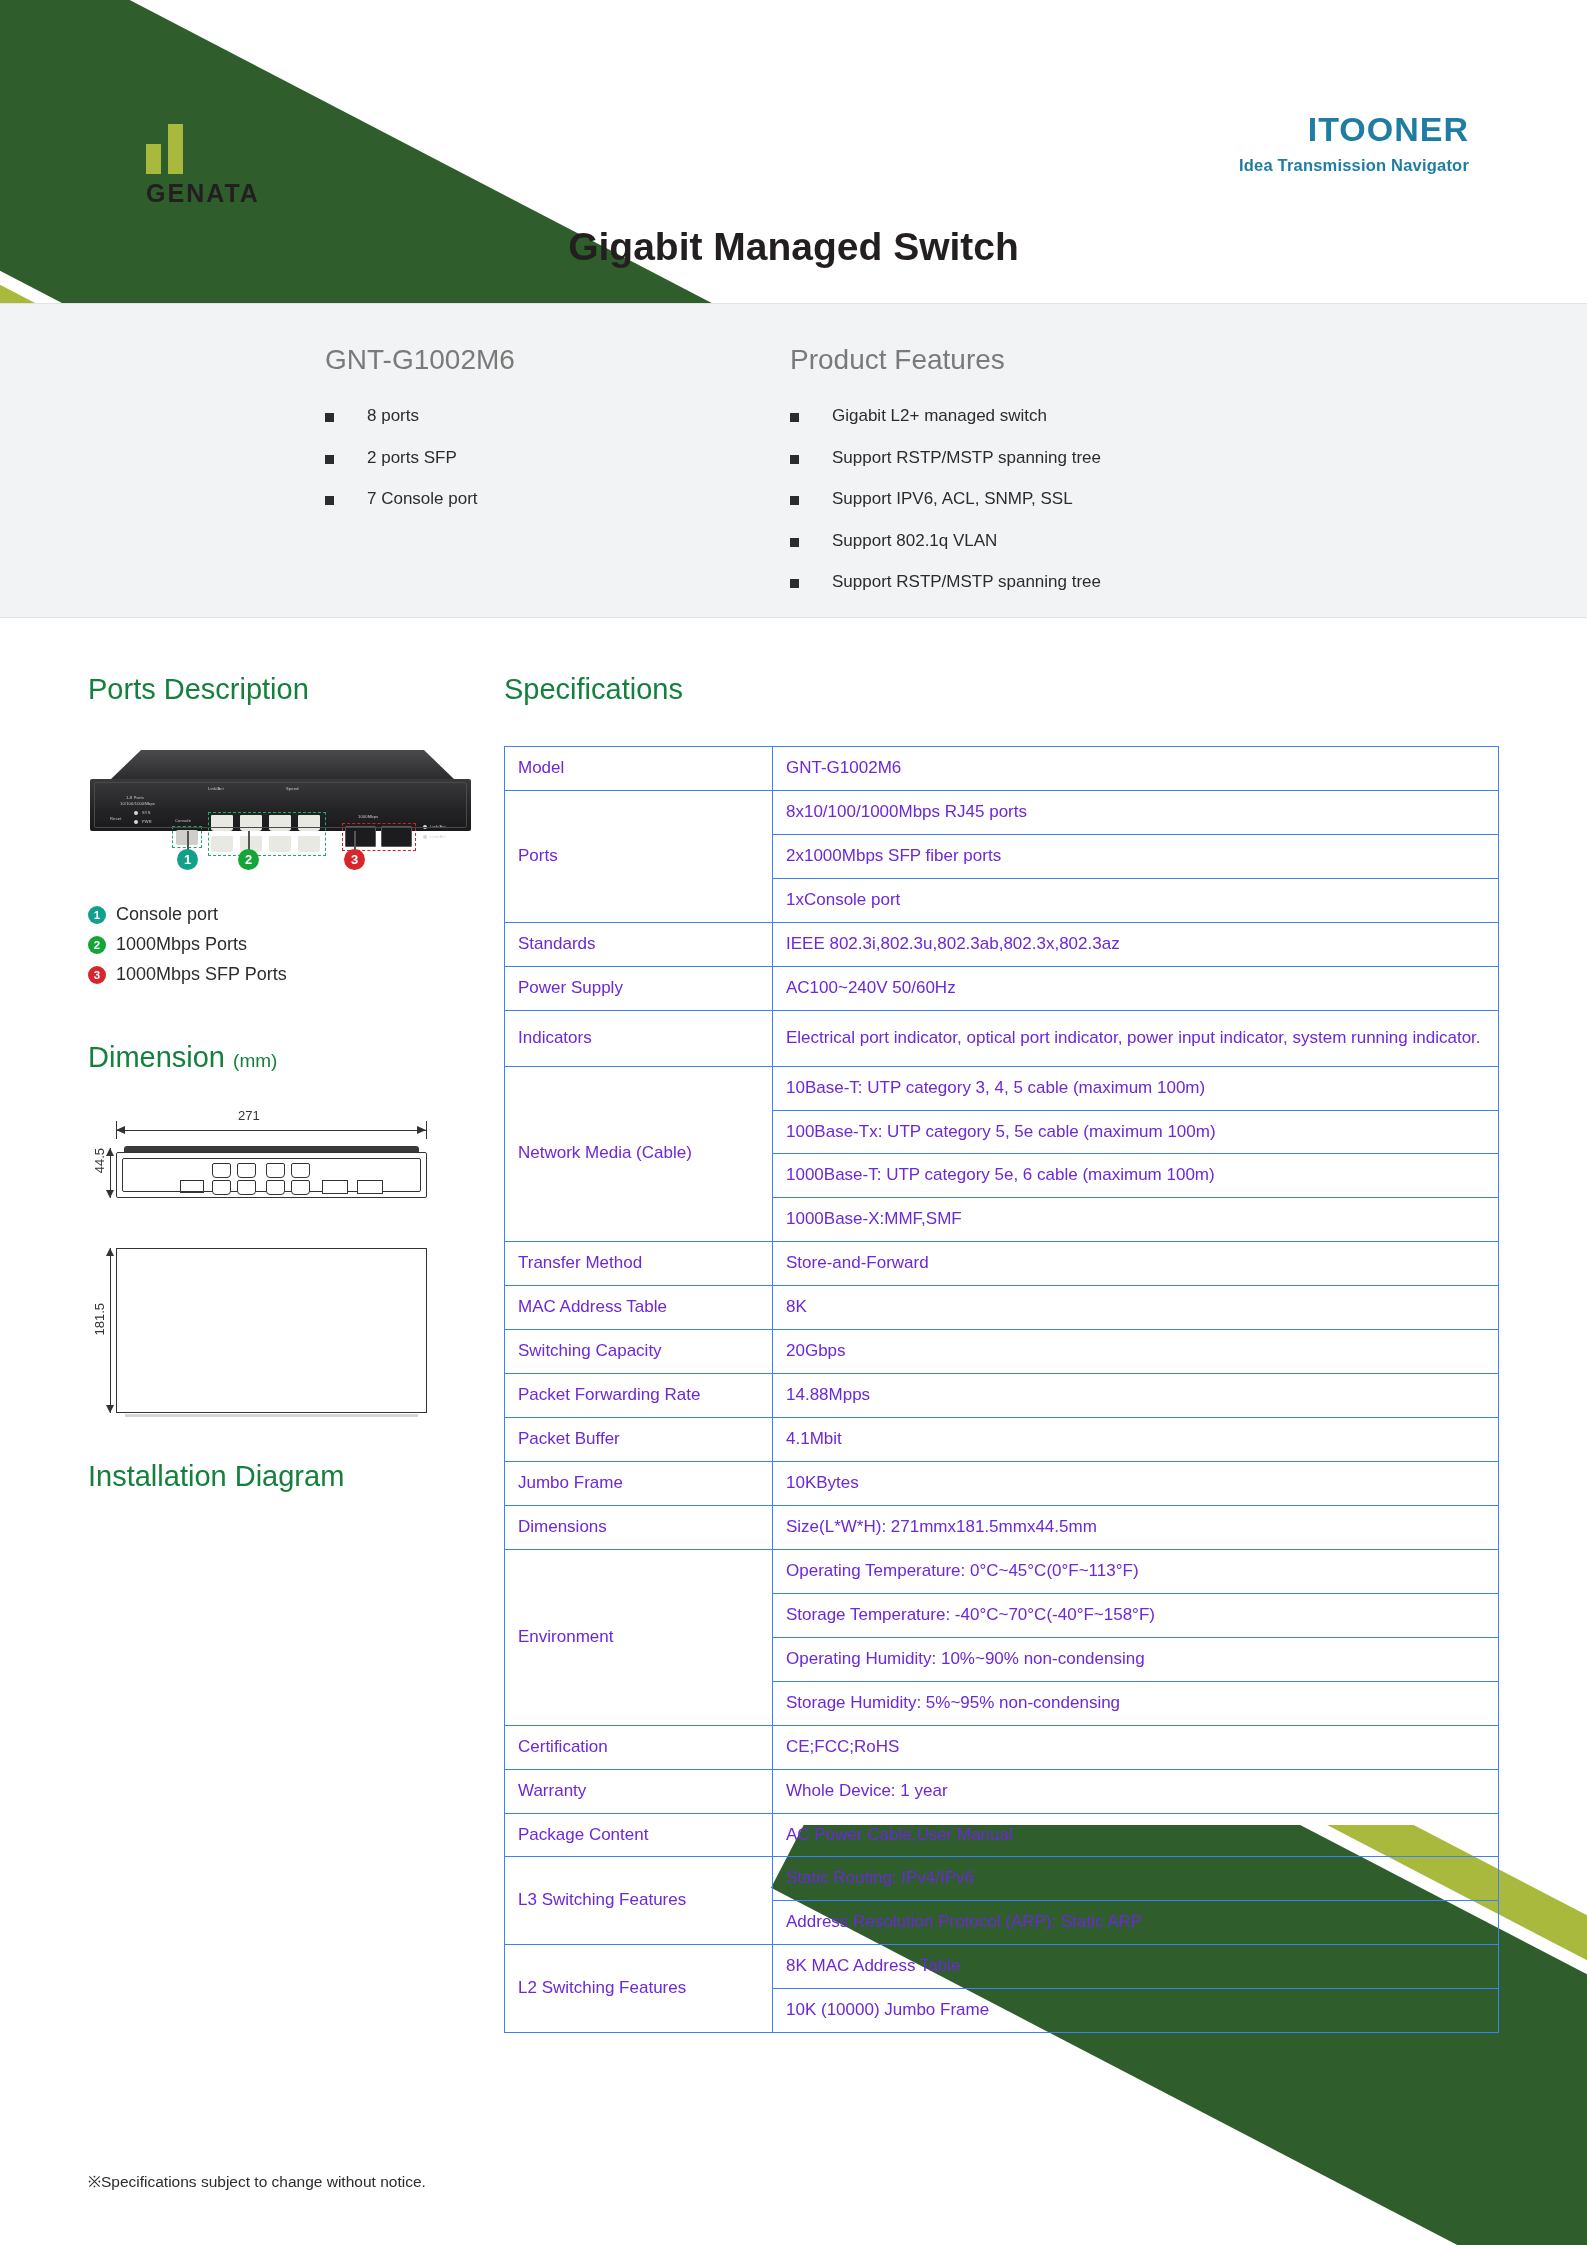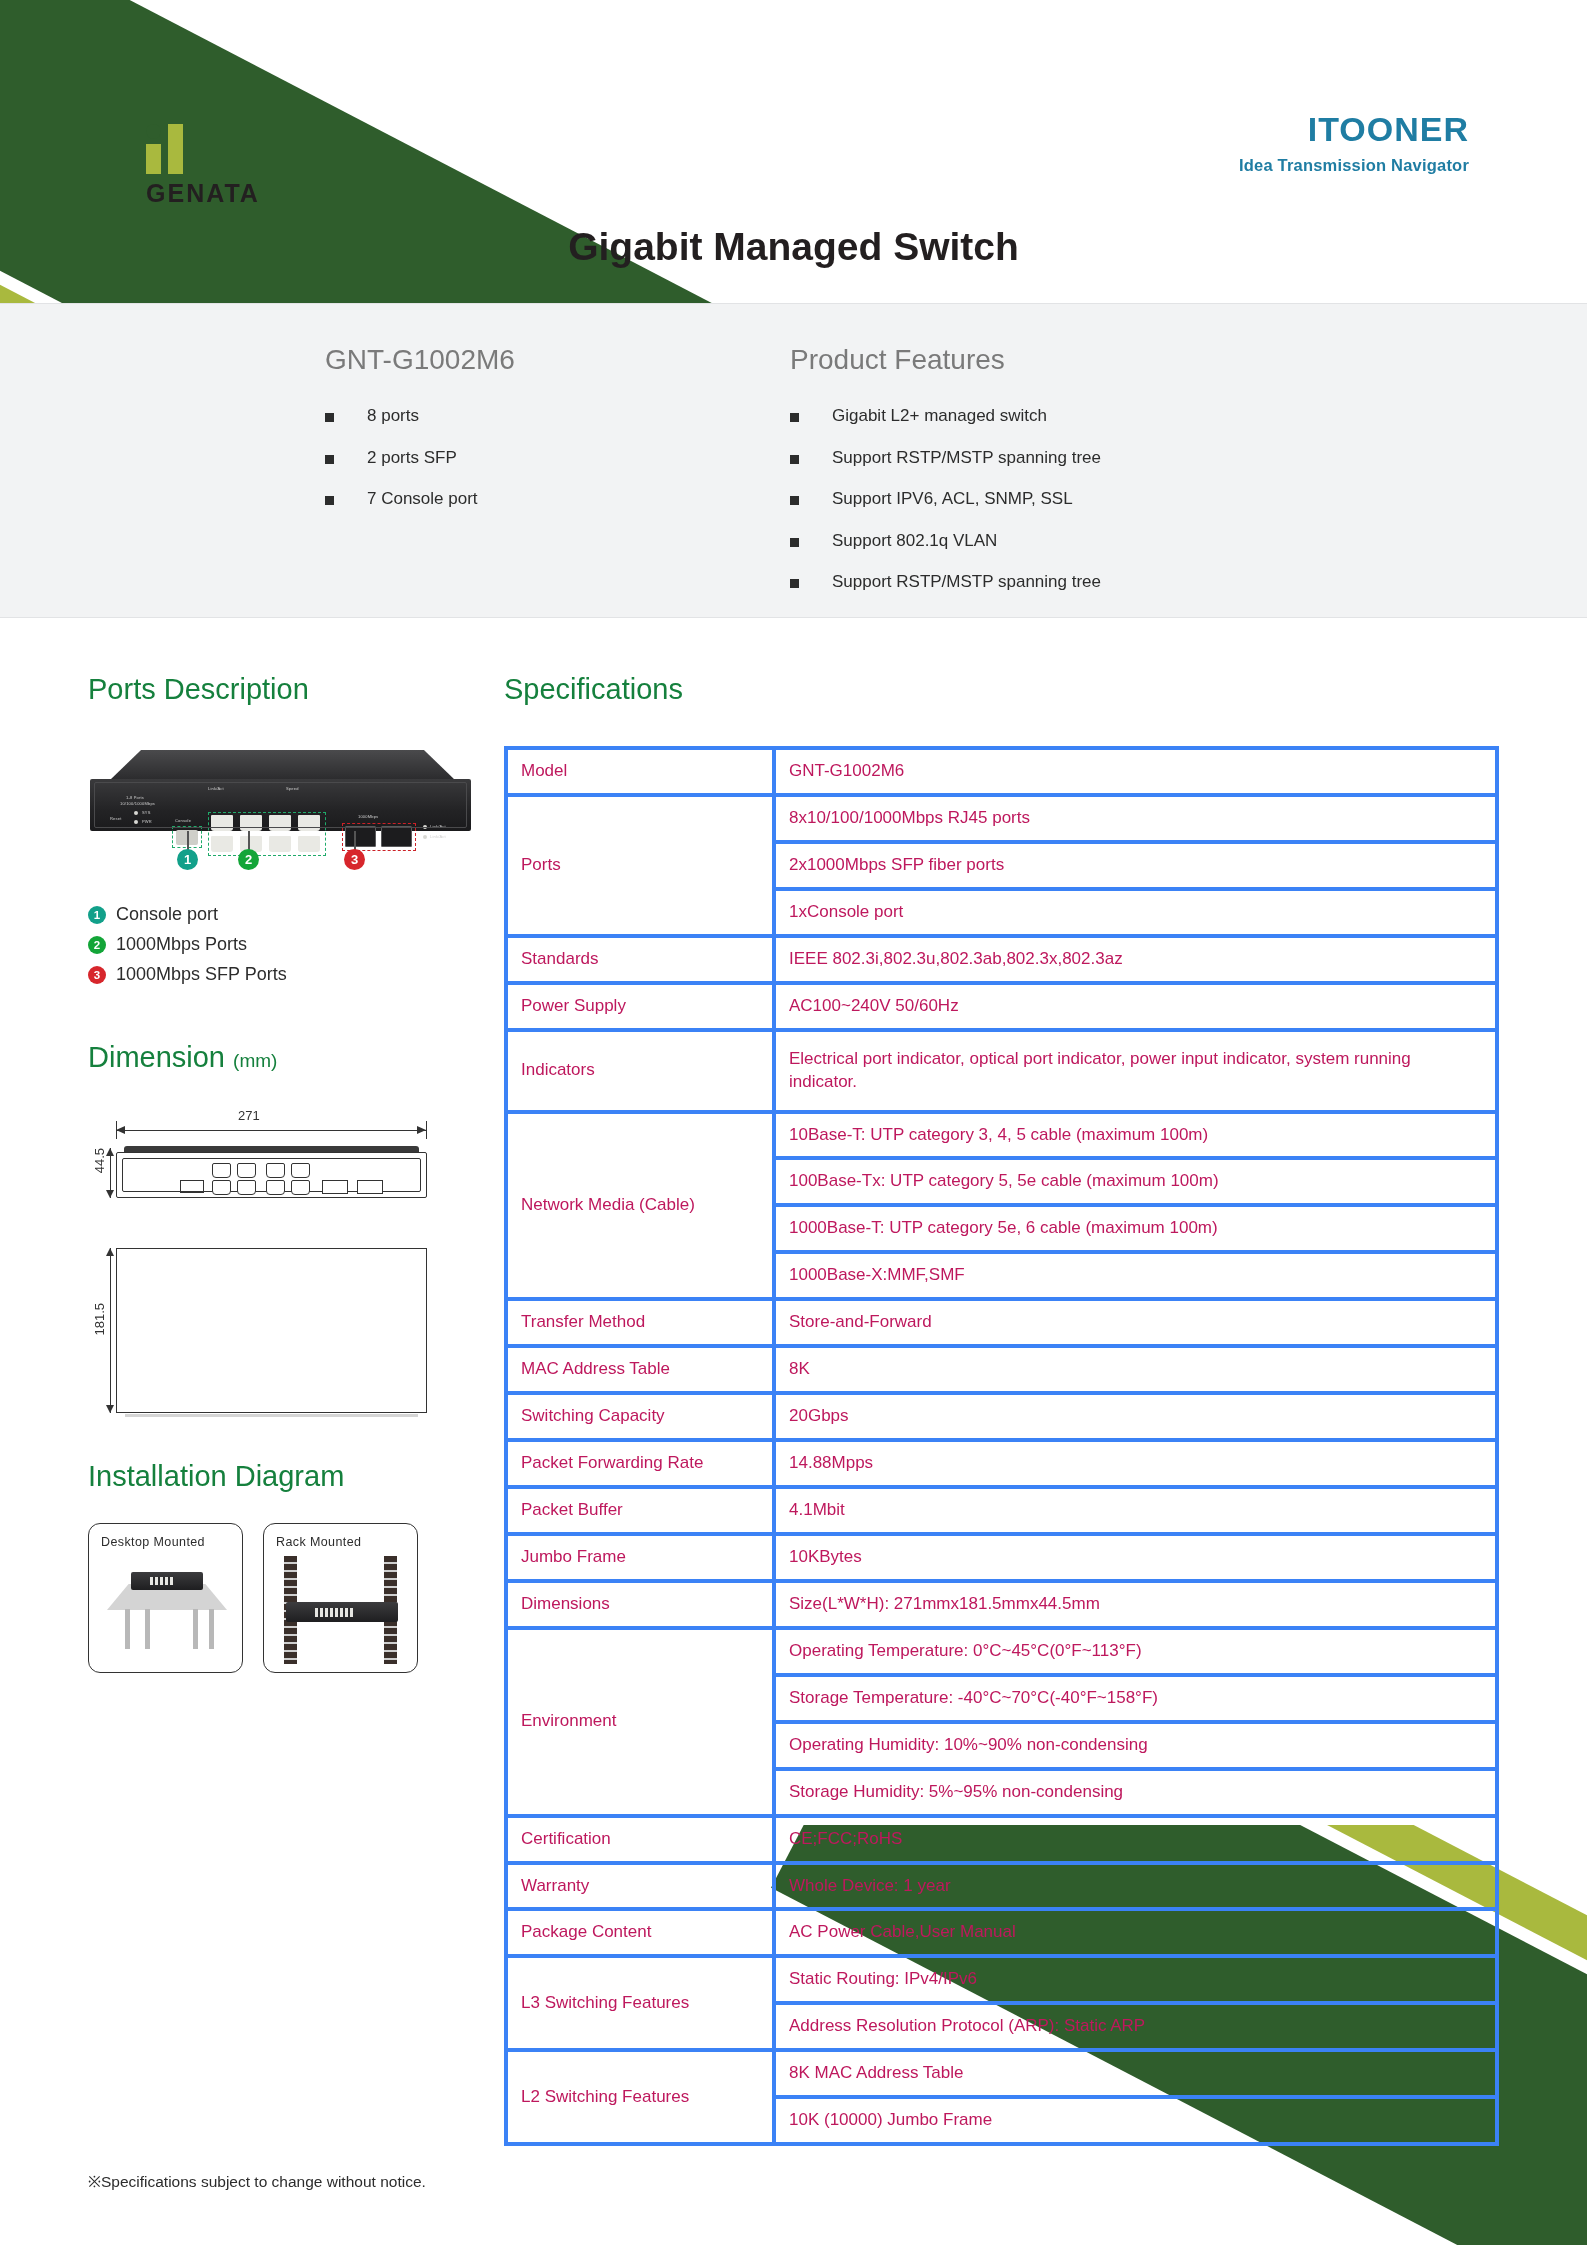--- a/index.html
+++ b/index.html
@@ -174,21 +174,21 @@
   .desk-leg { position: absolute; width: 5px; height: 40px; background: #b8b8b8; }
   .mini-sw { position: absolute; background: linear-gradient(180deg,#3c3c3e,#1e1e20); border-radius: 2px; }
   .mini-sw .mini-ports { position: absolute; left: 26%; top: 30%; width: 34%; height: 45%;
                           background: repeating-linear-gradient(90deg,#e6e6e2 0 3px,#2a2a2c 3px 5px); }
   .rack-post { position: absolute; width: 13px; height: 108px; background: #3a2f2a;
                background-image: repeating-linear-gradient(180deg,#3a2f2a 0 6px,#cfcfcf 6px 8px); }
 
   
   .spec-table { margin-top: 40px; width: 995px; border-collapse: collapse; table-layout: fixed; }
   .spec-table td {
-    border: 4px solid #3b82f6; padding: 10px 13px; font-size: 17px; color: #be185d;
+    border: 1px solid #3b82f6; padding: 10px 13px; font-size: 17px; color: #6d28d9;
     vertical-align: middle; line-height: 1.35;
   }
   .spec-table td.k { width: 268px; }
 
   .footnote { position: absolute; left: 88px; top: 2170px; font-size: 15.5px; color: #2c2c2c; }
 </style>
 </head>
 <body>
 
 <div class="ribbon-tl-wrap">
@@ -341,44 +341,20 @@
         </div>
 
         <div class="dim-v-181">181.5</div>
         <div class="vtick-181"></div>
         <div class="top-view"></div>
       </div>
     </div>
 
     <div class="install-block">
       <div class="sec-title">Installation Diagram</div>
-      <div class="install-cards">
-
-        <div class="icard">
-          <div class="icard-title">Desktop Mounted</div>
-          <div class="desk-top"></div>
-          <div class="desk-leg" style="left:36px; top:85px;"></div>
-          <div class="desk-leg" style="left:56px; top:85px;"></div>
-          <div class="desk-leg" style="left:104px; top:85px;"></div>
-          <div class="desk-leg" style="left:120px; top:85px;"></div>
-          <div class="mini-sw" style="left:42px; top:48px; width:72px; height:18px;">
-            <div class="mini-ports"></div>
-          </div>
-        </div>
-
-        <div class="icard">
-          <div class="icard-title">Rack Mounted</div>
-          <div class="rack-post" style="left:20px; top:32px;"></div>
-          <div class="rack-post" style="right:20px; top:32px;"></div>
-          <div class="mini-sw" style="left:22px; top:78px; width:112px; height:20px;">
-            <div class="mini-ports"></div>
-          </div>
-        </div>
-
-      </div>
     </div>
   </div>
 
   <div class="right-col">
     <div class="sec-title">Specifications</div>
 
     <table class="spec-table">
       <tbody>
         <tr>
           <td class="k">Model</td>

